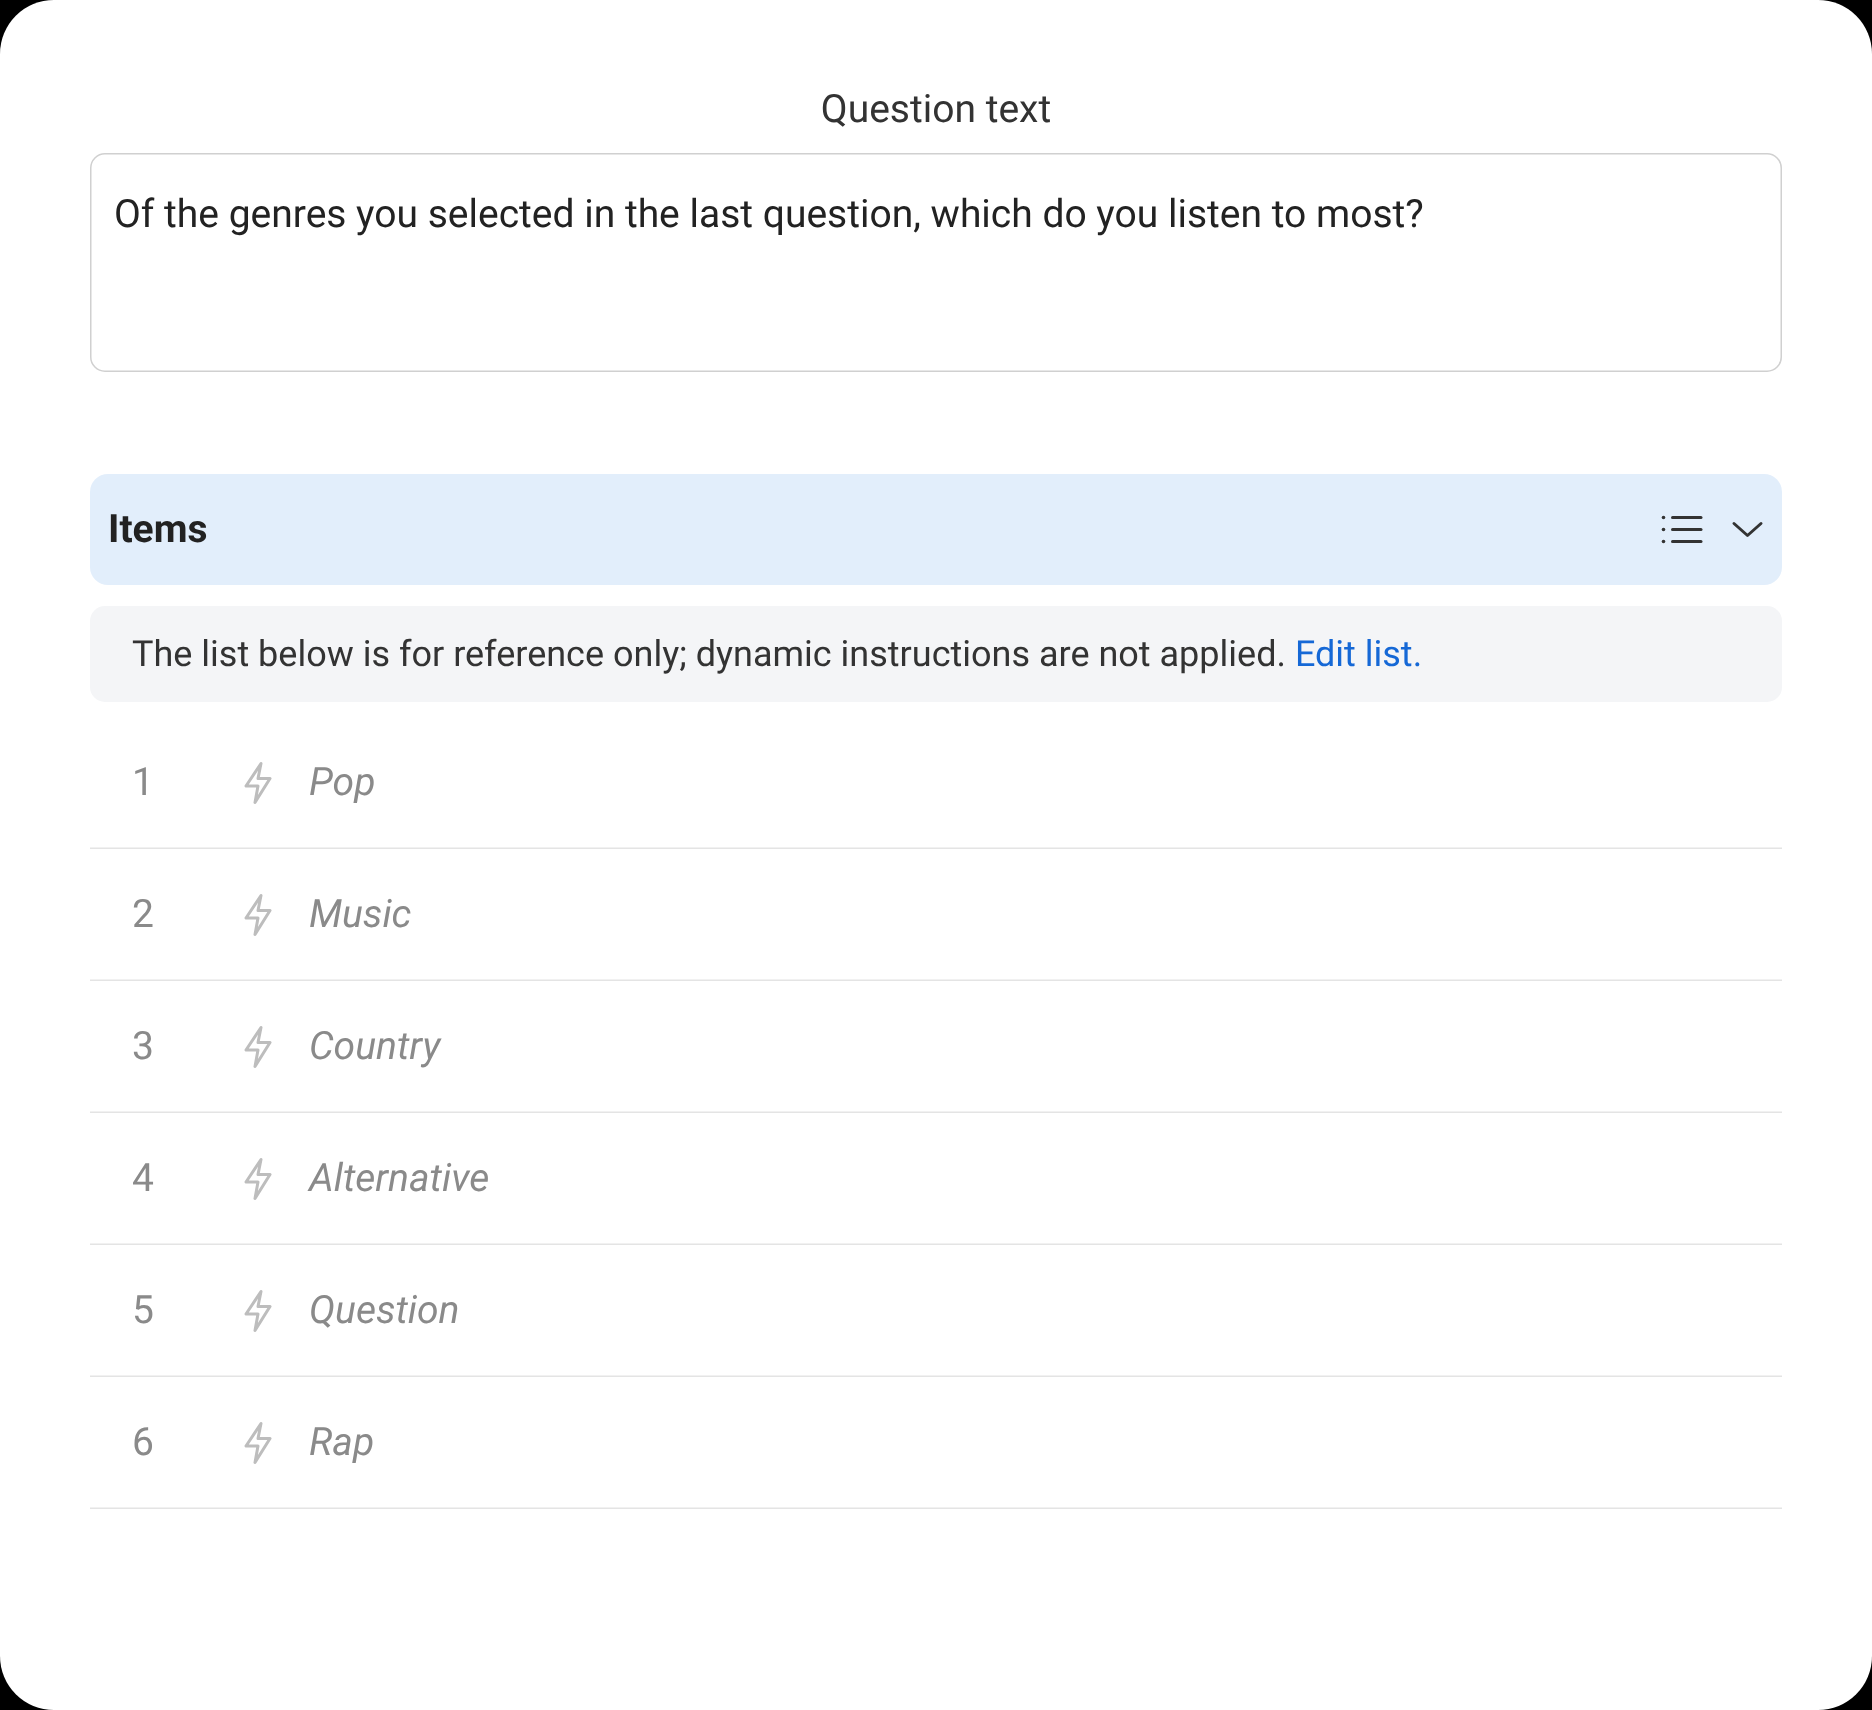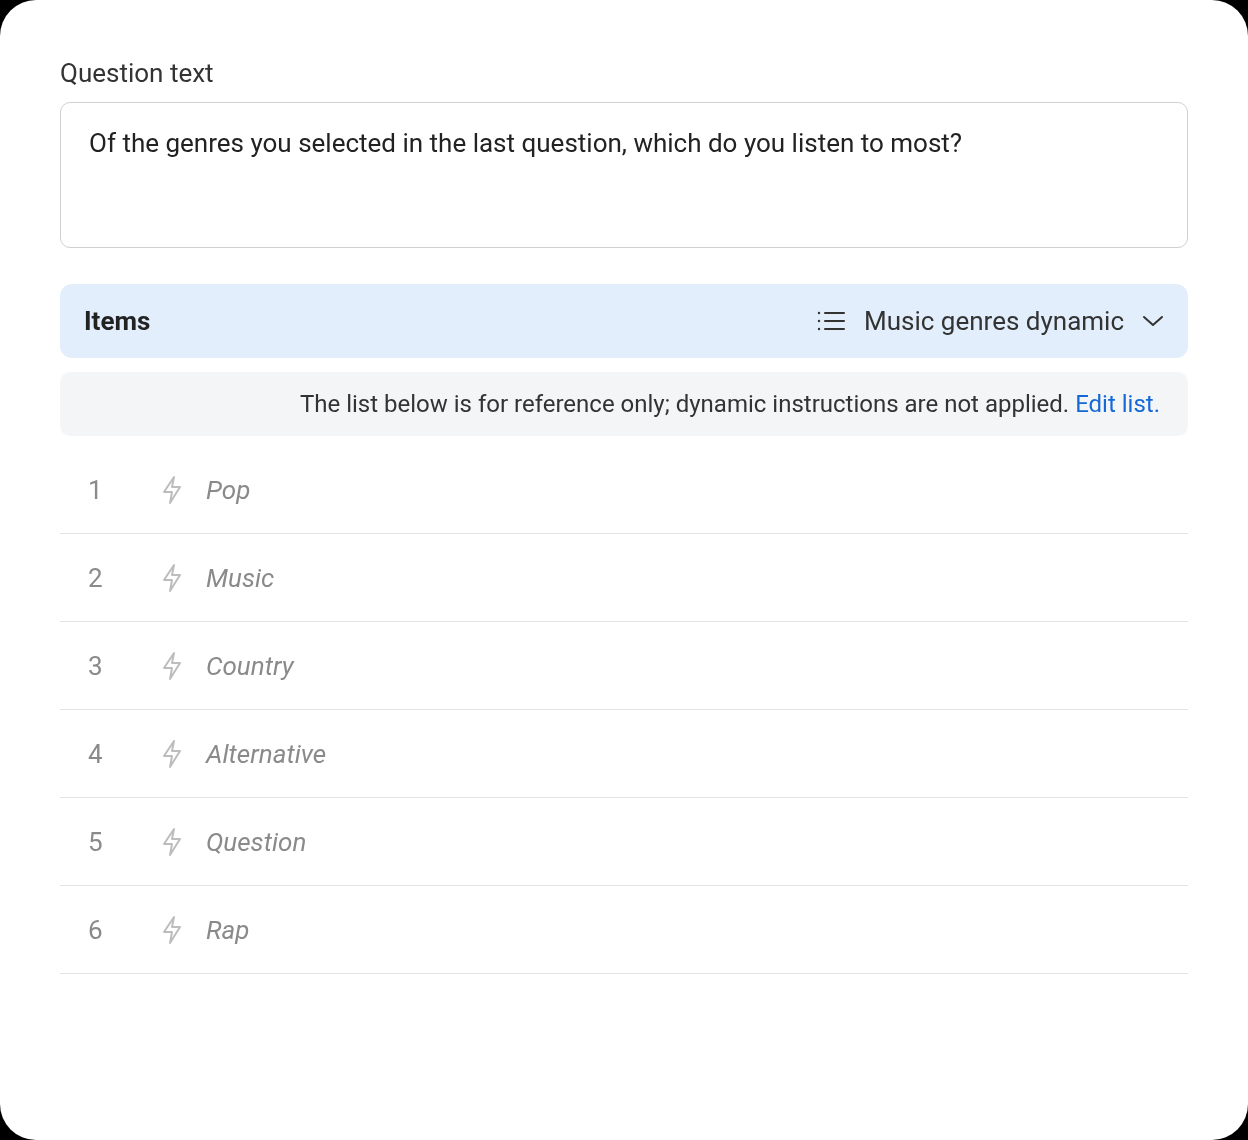--- a/index.html
+++ b/index.html
@@ -13,42 +13,43 @@
     background: #fff;
     width: 1248px;
     height: 1140px;
     border-radius: 36px;
     padding: 58px 60px 60px 60px;
   }
   .field-label {
     font-size: 26px;
     color: #333;
     margin-bottom: 14px;
+    text-align: center;
   }
   .question-input {
     width: 100%;
     height: 146px;
     border: 1px solid #d0d0d0;
     border-radius: 10px;
-    padding: 22px 28px;
+    padding: 22px 15px;
     font-size: 26px;
     font-family: inherit;
     color: #222;
     resize: none;
     line-height: 1.4;
   }
 
   .items-header {
-    margin-top: 32px;
+    margin-top: 64px;
     background: #e2eefb;
     border-radius: 12px;
     height: 74px;
     display: flex;
     align-items: center;
-    padding: 0 24px;
+    padding: 0 12px;
     justify-content: space-between;
   }
   .items-header-title {
     font-size: 26px;
     font-weight: 700;
     color: #222;
   }
   .items-selector {
     display: flex;
     align-items: center;
@@ -62,21 +63,20 @@
   }
   .chevron svg { display:block; }
 
   .notice {
     margin-top: 14px;
     background: #f4f5f7;
     border-radius: 10px;
     padding: 18px 28px;
     font-size: 24px;
     color: #333;
-    text-align: right;
   }
   .notice a {
     color: #1568d6;
     text-decoration: none;
   }
 
   .item-list { margin-top: 10px; }
   .item-row {
     display: flex;
     align-items: center;
@@ -117,21 +117,20 @@
       <span class="list-icon">
         <svg width="30" height="26" viewBox="0 0 30 26" fill="none" stroke="#333" stroke-width="2" stroke-linecap="round">
           <circle cx="3" cy="5" r="1.2" fill="#333" stroke="none"></circle>
           <circle cx="3" cy="13" r="1.2" fill="#333" stroke="none"></circle>
           <circle cx="3" cy="21" r="1.2" fill="#333" stroke="none"></circle>
           <line x1="9" y1="5" x2="28" y2="5"></line>
           <line x1="9" y1="13" x2="28" y2="13"></line>
           <line x1="9" y1="21" x2="28" y2="21"></line>
         </svg>
       </span>
-      <span class="selector-label">Music genres dynamic</span>
       <span class="chevron">
         <svg width="22" height="14" viewBox="0 0 22 14" fill="none" stroke="#333" stroke-width="2" stroke-linecap="round" stroke-linejoin="round">
           <polyline points="2,3 11,11 20,3"></polyline>
         </svg>
       </span>
     </div>
   </div>
 
   <div class="notice">
     <span>The list below is for reference only; dynamic instructions are not applied. </span><a href="#">Edit list.</a>

